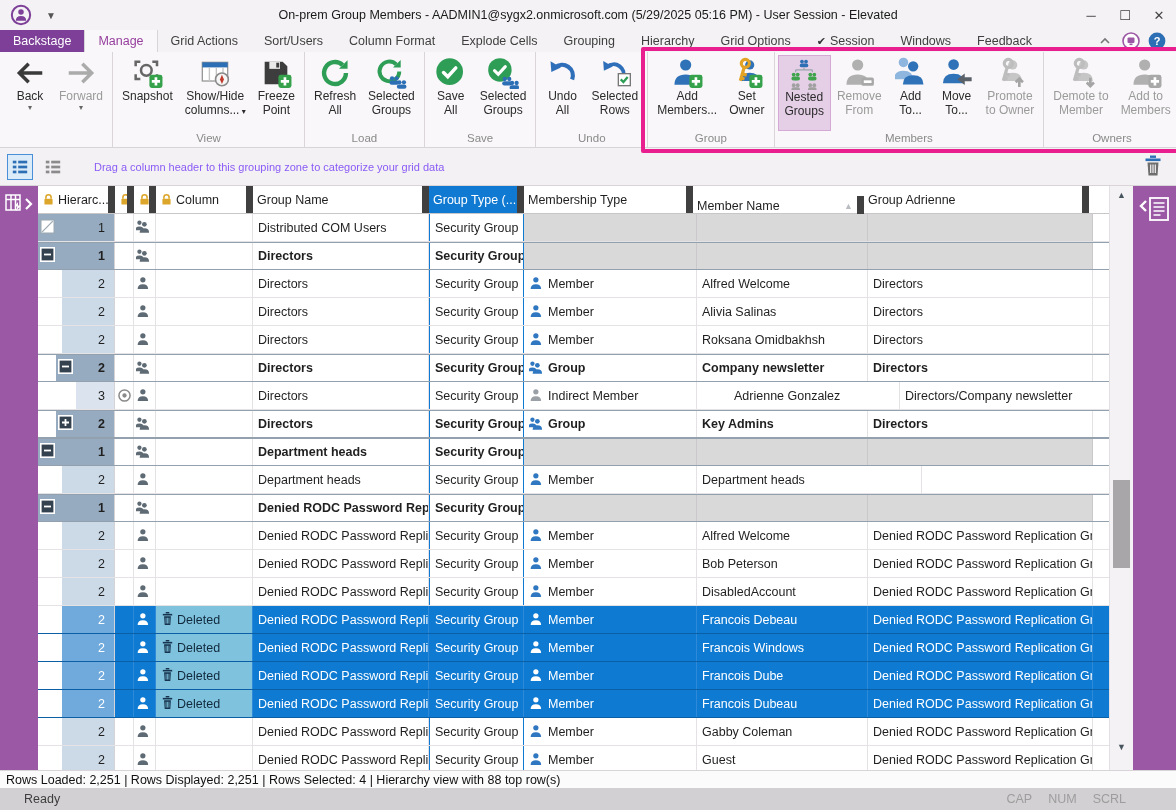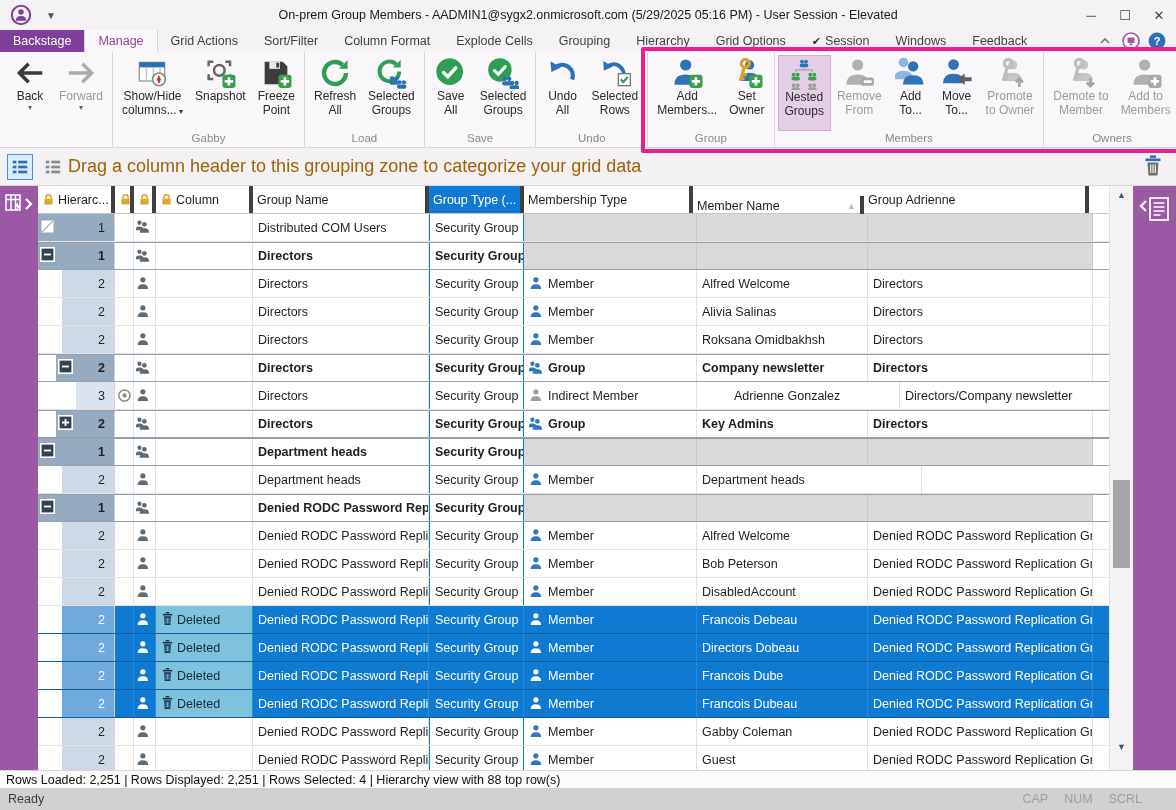--- a/index.html
+++ b/index.html
@@ -35,30 +35,30 @@
   .rib-lbl{font-size:12px;line-height:13.5px;text-align:center;color:#2b2b2b;white-space:nowrap;}
   .rib-btn.disabled .rib-lbl{color:#9b9b9b;}
   .rib-caret{font-size:8px;color:#666;line-height:8px;}
   .rib-gname{font-size:11.5px;color:#8a8a8a;text-align:center;padding:1px 0 3px 0;}
   #highlight-box{position:absolute;border:4px solid #ea1f8f;border-radius:2px;pointer-events:none;z-index:5;}
 
   
   .groupbar{height:38px;background:#f3f1f3;display:flex;align-items:center;position:relative;border-bottom:1px solid #d8d4d8;}
   .gb-toggle{width:26px;height:26px;margin-left:7px;display:flex;align-items:center;justify-content:center;}
   .gb-toggle.sel{background:#dcebf8;border:1.5px solid #4a90d9;}
-  .gb-text{margin-left:2px;font-size:18px;color:#a16207;}
+  .gb-text{margin-left:28px;font-size:11px;color:#8b5cf6;}
   .gb-trash{position:absolute;right:12px;top:6px;width:22px;height:24px;}
 
   
   .gridwrap{height:584px;display:flex;background:#fff;}
   .leftpanel{width:38px;background:#9b58a4;flex:none;display:flex;justify-content:center;}
   .lp-ic{margin-top:6px;width:30px;height:24px;}
   .gridarea{flex:1;overflow:hidden;background:#fff;}
   .ghead{display:flex;height:28px;background:#fff;border-bottom:1px solid #c9c6c9;}
-  .hcell{display:flex;align-items:center;padding:10px 4px;font-size:12.5px;border-right:4px solid #404040;white-space:nowrap;overflow:hidden;flex:none;}
+  .hcell{display:flex;align-items:center;padding:10px 4px;font-size:12.5px;border-right:7px solid #404040;white-space:nowrap;overflow:hidden;flex:none;}
   .hcell.selcol{background:#1079d2;color:#fff;}
   .hcell .lockic{width:13px;height:13px;margin-right:3px;flex:none;}
   .hcell .sortas{margin-left:auto;color:#b9bdc1;font-size:9px;}
   .gbody{}
 
   .grow{display:flex;height:28px;border-bottom:1px solid #e5e2e5;font-size:12.5px;background:#fff;}
   .grow.boldrow{border-top:1px solid #93a1ae;border-bottom:1px solid #93a1ae;font-weight:bold;}
   .cell{display:flex;align-items:center;padding:0 5px;border-right:1px solid #e5e2e5;white-space:nowrap;overflow:hidden;flex:none;}
   .cell.gt{border-left:1px solid #1079d2;border-right:1px solid #1079d2;}
   .cell.graycell{background:#d9d9d9;border-right:1px solid #cbc8cb;}
@@ -82,21 +82,21 @@
   
   .vscroll{width:24px;flex:none;background:#f4f2f4;position:relative;border-left:1px solid #e3e0e3;}
   .vs-arrow{position:absolute;left:0;width:100%;text-align:center;font-size:9px;color:#49555e;}
   .vs-thumb{position:absolute;left:3px;width:17px;background:#a9a6a9;}
   .rightpanel{width:43px;flex:none;background:#9b58a4;display:flex;justify-content:center;}
   .rp-ic{margin-top:10px;width:34px;height:26px;}
 
   
   .statusbar{height:18px;background:#fcfbfc;border-top:1px solid #d8d4d8;font-size:12.5px;color:#111;
              display:flex;align-items:center;padding-left:6px;}
-  .bottombar{height:22px;background:#d3d0d3;display:flex;align-items:center;font-size:12.5px;color:#3d3d3d;padding:0 8px;}
+  .bottombar{height:22px;background:#d3d0d3;display:flex;align-items:center;font-size:12.5px;color:#3d3d3d;padding:0 24px;}
   .bb-inds{margin-left:auto;margin-right:26px;display:flex;gap:16px;color:#9d9d9d;}
 </style>
 </head>
 <body>
 
 <div class="app">
 
   <div class="titlebar">
     <svg class="tb-logo" viewBox="0 0 24 24">
       <circle cx="12" cy="12" r="10" fill="none" stroke="#7d3f98" stroke-width="2.2"></circle>
@@ -117,21 +117,21 @@
         <div class="tab backstage">
           <span>Backstage</span>
         </div>
         <div class="tab active">
           <span>Manage</span>
         </div>
         <div class="tab">
           <span>Grid Actions</span>
         </div>
         <div class="tab">
-          <span>Sort/Filter</span>
+          <span>Sort/Users</span>
         </div>
         <div class="tab">
           <span>Column Format</span>
         </div>
         <div class="tab">
           <span>Explode Cells</span>
         </div>
         <div class="tab">
           <span>Grouping</span>
         </div>
@@ -196,54 +196,54 @@
             <div class="rib-caret">▾</div>
           </div>
         </div>
         <div class="rib-gname"></div>
       </div>
       <div class="rib-group">
         <div class="rib-btns">
           <div class="rib-btn">
             <div class="rib-ic">
               <svg viewBox="0 0 24 24">
+                <path d="M3.5 7V3.5H7M16 3.5h3.5V7M19.5 13v3.5H16M7 16.5H3.5V13" stroke="#666" stroke-width="1.9" fill="none"></path>
+                <circle cx="11.5" cy="10" r="4" fill="none" stroke="#666" stroke-width="1.9"></circle>
+                <rect x="13.8" y="13.4" width="9.8" height="9.8" rx="1.8" fill="#35a24b"></rect>
+                <path d="M18.7 15.2v6.2M15.6 18.3h6.2" stroke="#fff" stroke-width="2"></path>
+              </svg>
+            </div>
+            <div class="rib-lbl">Snapshot</div>
+          </div>
+          <div class="rib-btn">
+            <div class="rib-ic">
+              <svg viewBox="0 0 24 24">
                 <rect x="2.5" y="4" width="19" height="14" fill="#fff" stroke="#999"></rect>
                 <rect x="2.5" y="4" width="19" height="3.8" fill="#2d6fb5"></rect>
                 <path d="M7.8 7.8v10.2M13 7.8v10.2M18 7.8v10.2" stroke="#c4c4c4"></path>
                 <circle cx="17.2" cy="16.8" r="4.8" fill="#f6f6f6" stroke="#8a8a8a" stroke-width="1.2"></circle>
                 <path d="M17.2 13.4l1.5 3.4-1.5 3.4-1.5-3.4z" fill="#c0392b"></path>
               </svg>
             </div>
             <div class="rib-lbl">Show/Hide<br>columns...<span style="font-size: 8px;"> ▾</span></div>
           </div>
           <div class="rib-btn">
             <div class="rib-ic">
               <svg viewBox="0 0 24 24">
-                <path d="M3.5 7V3.5H7M16 3.5h3.5V7M19.5 13v3.5H16M7 16.5H3.5V13" stroke="#666" stroke-width="1.9" fill="none"></path>
-                <circle cx="11.5" cy="10" r="4" fill="none" stroke="#666" stroke-width="1.9"></circle>
-                <rect x="13.8" y="13.4" width="9.8" height="9.8" rx="1.8" fill="#35a24b"></rect>
-                <path d="M18.7 15.2v6.2M15.6 18.3h6.2" stroke="#fff" stroke-width="2"></path>
-              </svg>
-            </div>
-            <div class="rib-lbl">Snapshot</div>
-          </div>
-          <div class="rib-btn">
-            <div class="rib-ic">
-              <svg viewBox="0 0 24 24">
                 <path d="M3.5 3.5h13.5l3.5 3.5v13.5H3.5z" fill="#3d3d3d"></path>
                 <rect x="7" y="3.5" width="8" height="5.4" fill="#e9e9e9"></rect>
                 <rect x="12.2" y="4.3" width="2.2" height="3.6" fill="#3d3d3d"></rect>
                 <rect x="13.8" y="13.4" width="9.8" height="9.8" rx="1.8" fill="#35a24b"></rect>
                 <path d="M18.7 15.2v6.2M15.6 18.3h6.2" stroke="#fff" stroke-width="2"></path>
               </svg>
             </div>
             <div class="rib-lbl">Freeze<br>Point</div>
           </div>
         </div>
-        <div class="rib-gname">Gabby</div>
+        <div class="rib-gname">View</div>
       </div>
       <div class="rib-group">
         <div class="rib-btns">
           <div class="rib-btn">
             <div class="rib-ic">
               <svg viewBox="0 0 24 24">
                 <path d="M20.2 12a8.2 8.2 0 1 1-2.5-5.9" fill="none" stroke="#2e9e57" stroke-width="3.3"></path>
                 <path d="M21.4 2.4v6.4h-6.4z" fill="#2e9e57"></path>
               </svg>
             </div>
@@ -1185,21 +1185,21 @@
               <span class="memb-ic">
                 <svg class="mi" viewBox="0 0 24 24">
                   <g transform="translate(0 0) scale(1)">
                     <circle cx="11" cy="6" r="4.2" fill="#ffffff"></circle>
                     <path d="M2.6 20.8q0-7.6 8.4-7.6t8.4 7.6z" fill="#ffffff"></path>
                   </g>
                 </svg>
               </span>
               <span>Member</span>
             </div>
-            <div class="cell" style="width: 171px;">Directors Dobeau</div>
+            <div class="cell" style="width: 171px;">Francois Windows</div>
             <div class="cell" style="width: 225px;">Denied RODC Password Replication Group</div>
           </div>
           <div class="grow sel">
             <div class="hiercell" style="width: 77px;">
               <div class="h-ind" style="width: 24px;"></div>
               <div class="h-lv ">
                 <span class="lvnum">2</span>
               </div>
             </div>
             <div class="cell" style="width: 19px; padding: 0px 2px;"></div>

